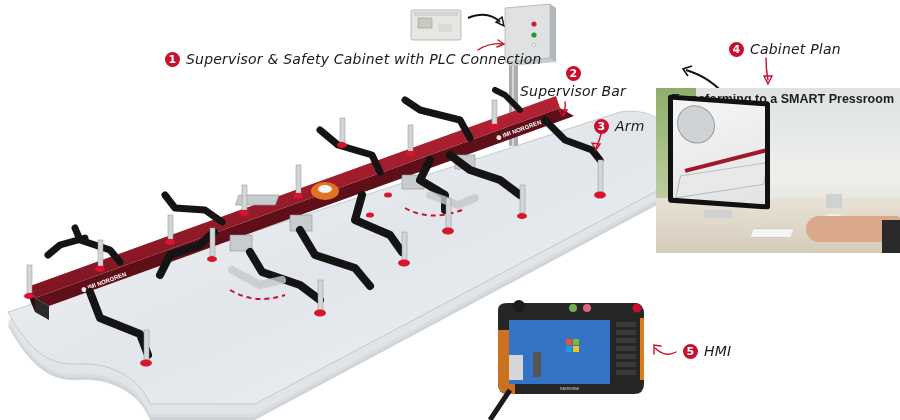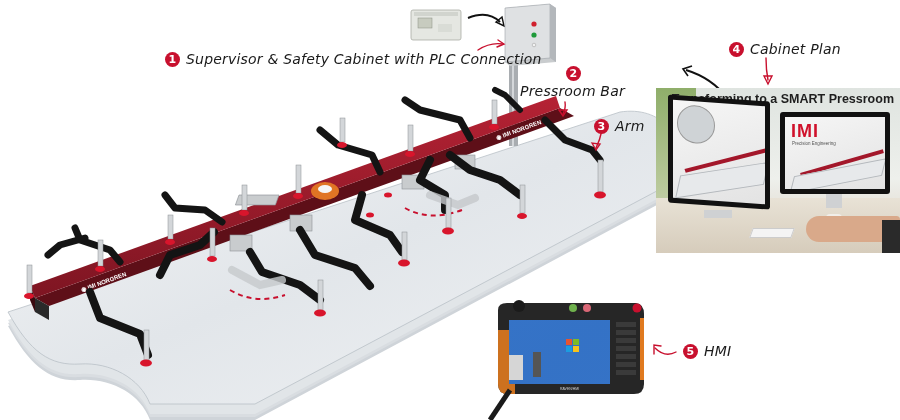--- a/index.html
+++ b/index.html
@@ -203,43 +203,35 @@
 
   <div class="monitor" style="left:12px;top:10px;width:102px;height:108px;transform:skewY(4deg);">
     <div class="screen">
       <div class="abs" style="left:4px;top:4px;width:36px;height:36px;border-radius:50%;background:#cfd3d6;border:1px solid #999;"></div>
       <div class="abs" style="left:10px;top:55px;width:86px;height:4px;background:#a3172a;transform:rotate(-18deg);"></div>
       <div class="abs" style="left:8px;top:65px;width:80px;height:22px;background:#e7e9eb;border:1px solid #b4b8bc;transform:skewX(-25deg) rotate(-14deg);"></div>
     </div>
   </div>
   <div class="abs" style="left:48px;top:122px;width:28px;height:8px;background:#cfd1d3;"></div>
 
-  <div class="monitor" style="left:124px;top:24px;width:110px;height:82px;">
-    <div class="screen">
-      <div class="imi">IMI</div>
-      <div class="imi-sub">Precision Engineering</div>
-      <div class="abs" style="left:14px;top:44px;width:86px;height:4px;background:#a3172a;transform:rotate(-16deg);"></div>
-      <div class="abs" style="left:10px;top:50px;width:84px;height:16px;background:#e7e9eb;border:1px solid #b4b8bc;transform:skewX(-25deg) rotate(-12deg);"></div>
-    </div>
-  </div>
   <div class="abs" style="left:170px;top:106px;width:16px;height:14px;background:#cfd1d3;"></div>
   <div class="abs" style="left:95px;top:140px;width:40px;height:8px;background:#f4f4f4;border:1px solid #ccc;transform:skewX(-20deg);"></div>
   <div class="abs" style="left:170px;top:126px;width:16px;height:7px;border-radius:6px;background:#f1eee9;border-bottom:1px solid #c55;"></div>
   <div class="abs" style="left:150px;top:128px;width:94px;height:26px;border-radius:14px 4px 4px 14px;background:#d9a98a;"></div>
   <div class="abs" style="left:226px;top:132px;width:18px;height:33px;background:#2a2a2a;"></div>
 </div>
 
 <div class="label" style="left:165px;top:51px;">
   <span class="badge">1</span>
   <span class="label-text">Supervisor &amp; Safety Cabinet with PLC Connection</span>
 </div>
 
 <div class="label" style="left:550px;top:66px;flex-direction:column;align-items:flex-start;gap:2px;">
   <span class="badge" style="margin-left:16px;">2</span>
-  <span class="label-text" style="margin-left:-30px;">Pressroom Bar</span>
+  <span class="label-text" style="margin-left:-30px;">Supervisor Bar</span>
 </div>
 
 <div class="label" style="left:594px;top:118px;">
   <span class="badge">3</span>
   <span class="label-text">Arm</span>
 </div>
 
 <div class="label" style="left:729px;top:41px;">
   <span class="badge">4</span>
   <span class="label-text">Cabinet Plan</span>

